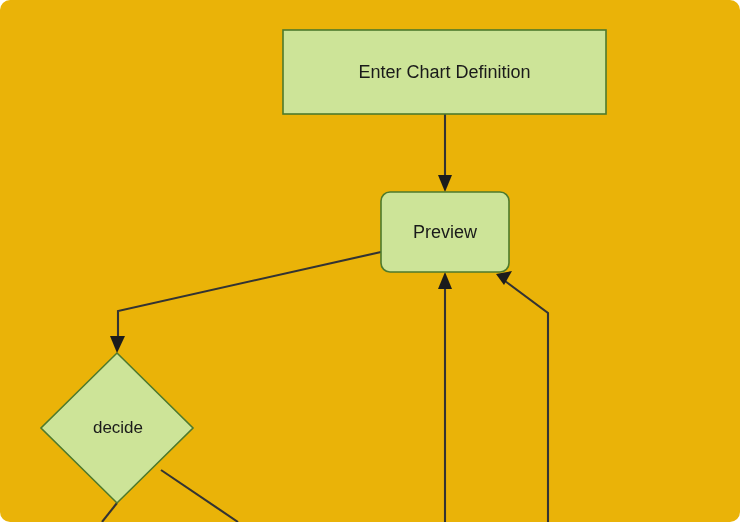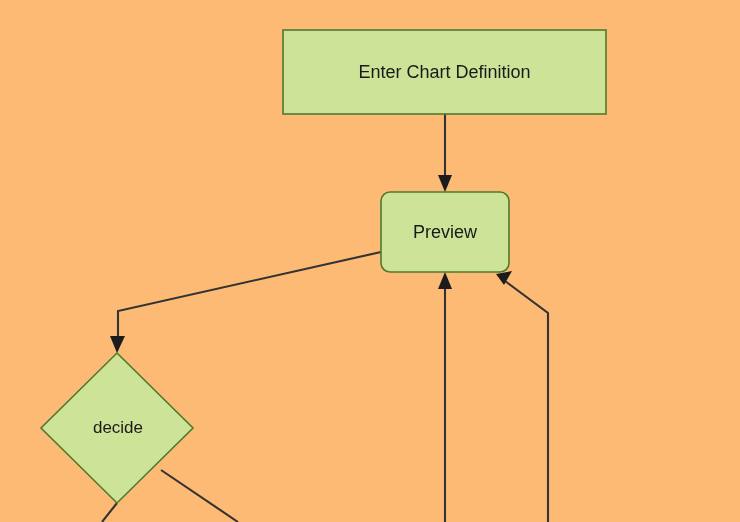--- a/index.html
+++ b/index.html
@@ -11,21 +11,22 @@
   body {
     width: 740px;
     height: 522px;
     overflow: hidden;
     font-family: "Liberation Sans", sans-serif;
   }
   #diagram-canvas {
     position: relative;
     width: 740px;
     height: 522px;
-    background: #fdba74;
+    background: #eab308;
+    border-radius: 10px;
   }
   #flow-svg {
     position: absolute;
     top: 0;
     left: 0;
     width: 740px;
     height: 522px;
     display: block;
   }
   .node-shape {

